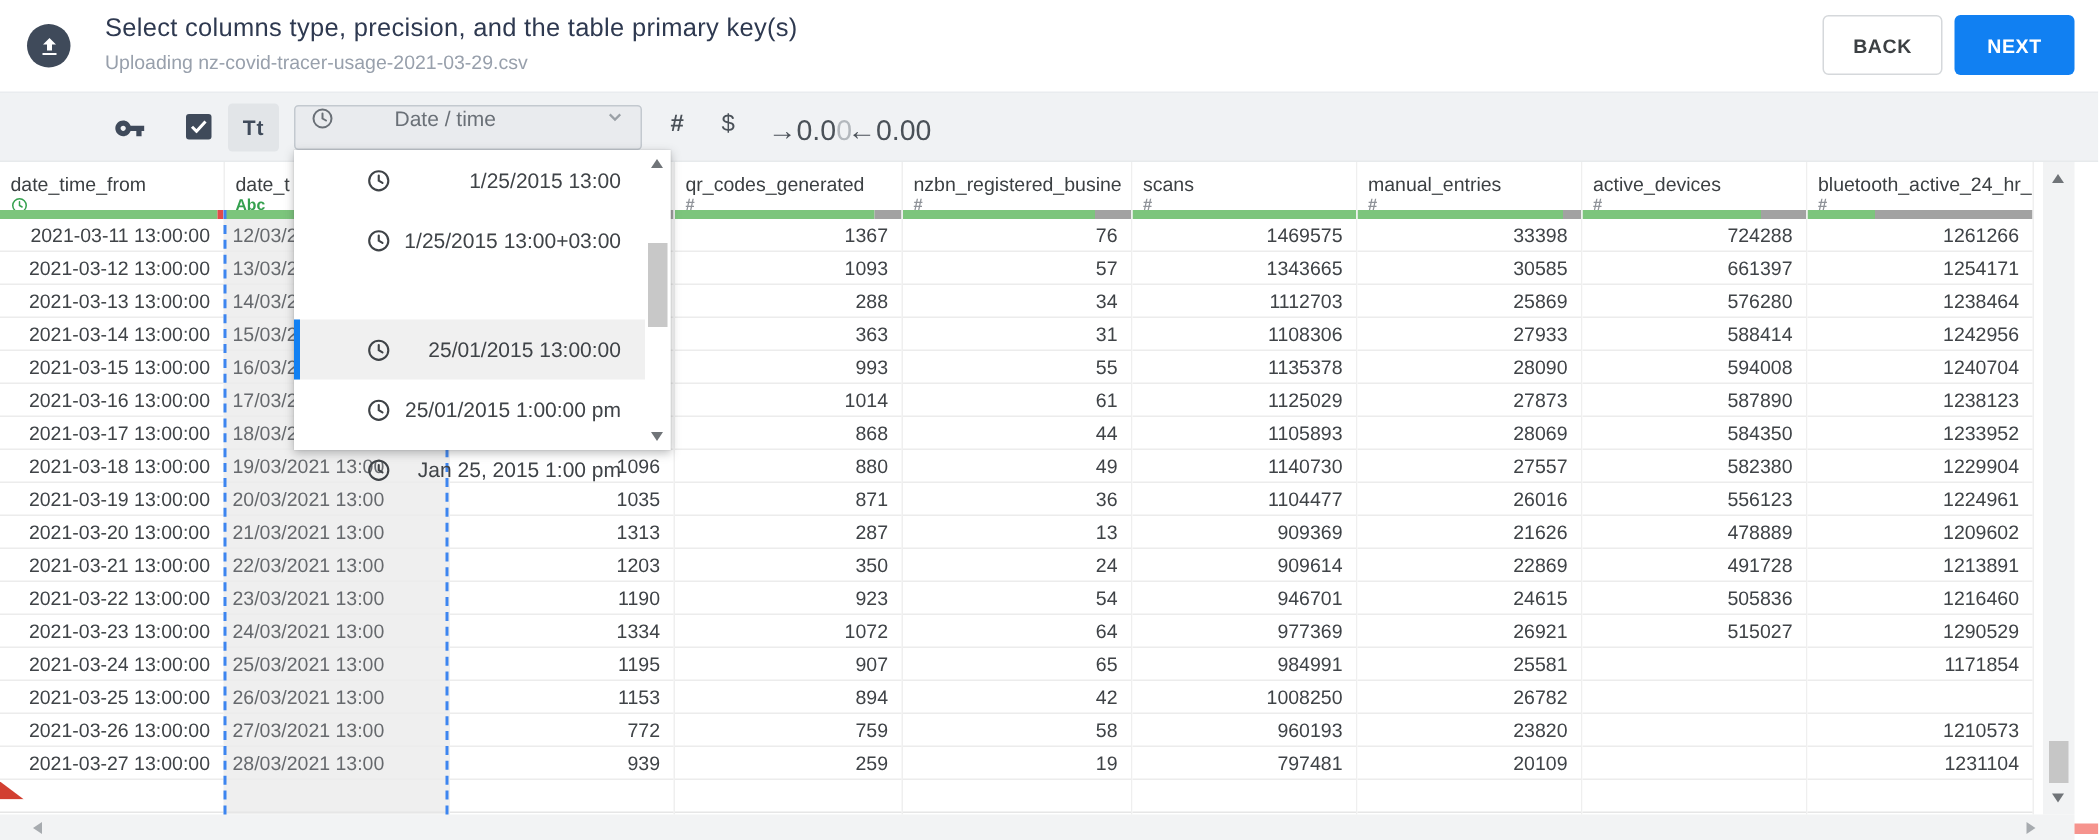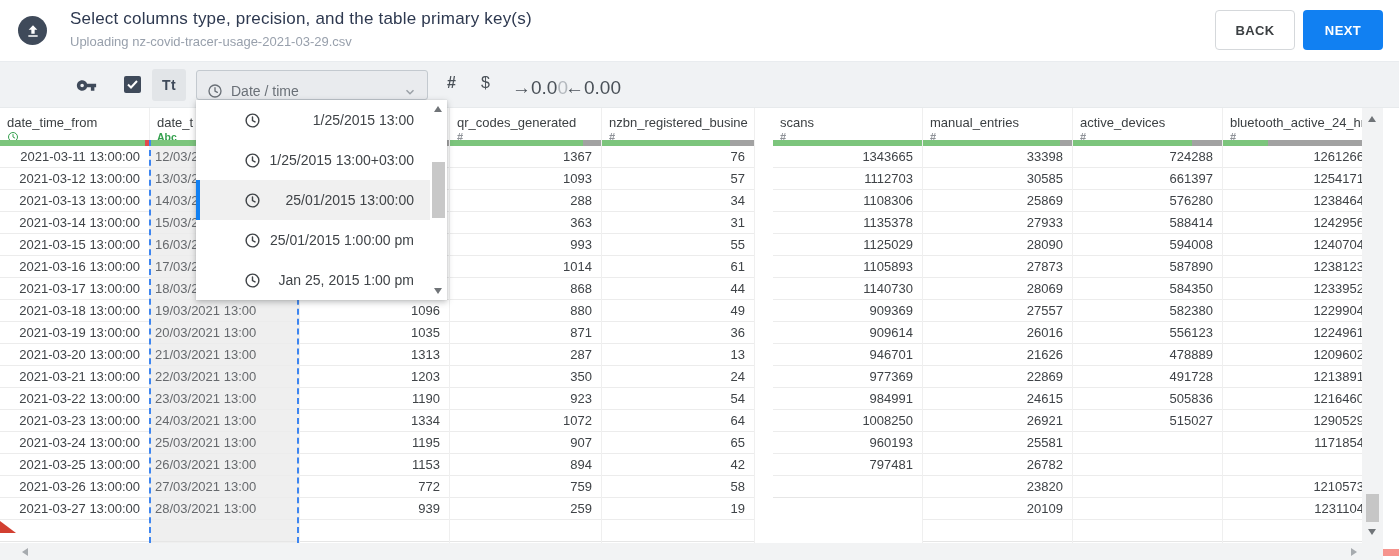--- a/index.html
+++ b/index.html
@@ -13,21 +13,21 @@
   .subtitle { position: absolute; left: 70px; top: 34px; font-size: 13px; color: #98a0ac; }
   .btn { position: absolute; top: 10px; height: 40px; width: 80px; border-radius: 4px; font-weight: 700; font-size: 13px; letter-spacing: .4px; display: flex; align-items: center; justify-content: center; cursor: pointer; font-family: inherit; }
   .btn-back { right: 104px; background: #fff; border: 1px solid #d5d8db; color: #3c4043; }
   .btn-next { right: 16px; background: #1180f2; border: none; color: #fff; }
 
   
   .toolbar { position: absolute; top: 62px; left: 0; right: 0; height: 46px; background: #f0f2f4; border-bottom: 1px solid #e7eaec; }
   .key-wrap { position: absolute; left: 76px; top: 13px; }
   .checkbox { position: absolute; left: 124px; top: 14px; width: 17px; height: 17px; background: #3f4a5a; border-radius: 2px; display: flex; align-items: center; justify-content: center; }
   .tt-btn { position: absolute; left: 152px; top: 7px; width: 34px; height: 32px; background: #e2e5e8; border-radius: 3px; color: #3f4a5a; display: flex; align-items: center; justify-content: center; font-weight: 700; font-size: 14px; letter-spacing: .5px; }
-  .type-select { position: absolute; left: 196px; top: 8px; width: 232px; height: 30px; background: #e9ebee; border: 1px solid #c3c9cf; border-radius: 3px; display: flex; align-items: flex-end; padding: 0 10px; color: #6a7077; font-size: 14px; cursor: pointer; }
+  .type-select { position: absolute; left: 196px; top: 8px; width: 232px; height: 30px; background: #e9ebee; border: 1px solid #c3c9cf; border-radius: 3px; display: flex; align-items: flex-start; padding: 0 10px; color: #6a7077; font-size: 14px; cursor: pointer; gap: 32px; }
   .type-select .lbl { margin-left: 8px; flex: 1; }
   .num-tool { position: absolute; top: 12px; color: #4a5158; font-size: 16px; font-weight: 700; cursor: pointer; }
   .tool-hash { left: 447px; }
   .tool-dollar { left: 481px; font-weight: 400; font-size: 16px; }
   .tool-dec { position: absolute; top: 15px; font-size: 19px; color: #4a5158; cursor: pointer; }
   .tool-dec-inc { left: 512px; }
   .tool-dec-dec { left: 565px; }
   .faded { color: #b3b8bd; }
 
   
@@ -49,21 +49,21 @@
   .sel-line { position: absolute; top: 140px; height: 403px; width: 0; border-left: 2px dashed #3d85f0; z-index: 3; }
   .sel-line.l { left: 149px; }
   .sel-line.r { left: 297px; }
   .red-flag { position: absolute; left: 0; top: 521px; width: 16px; height: 12px; background: #d23f31; clip-path: polygon(0 0, 100% 100%, 0 100%); }
 
   
   .menu { position: absolute; left: 196px; top: 100px; width: 251px; height: 200px; background: #fff; box-shadow: 0 2px 6px rgba(60,64,67,.35), 0 0 1px rgba(60,64,67,.2); z-index: 10; display: flex; }
   .menu-items { flex: 1; }
   .menu-item { height: 40px; display: flex; align-items: center; padding-left: 48px; position: relative; cursor: pointer; }
   .menu-item .lbl { flex: 1; text-align: right; padding-right: 16px; font-size: 14px; color: #3f4347; white-space: nowrap; }
-  .menu-item.selected { background: #f0f0f0; }
+  .menu-item.selected { background: #f0f0f0; margin-top: 33px; }
   .menu-item.selected::before { content: ""; position: absolute; left: 0; top: 0; bottom: 0; width: 4px; background: #1180f2; }
   .menu-scroll { width: 17px; position: relative; background: #fff; }
   .menu-thumb { position: absolute; left: 2px; width: 13px; top: 62px; height: 56px; background: #c8c8c8; }
 
   
   .v-scroll { position: absolute; left: 1362px; top: 108px; width: 21px; height: 435px; background: #f2f3f4; }
   .v-thumb { position: absolute; left: 4px; width: 13px; top: 386px; height: 28px; background: #c6c6c6; }
   .h-scroll { position: absolute; left: 0; top: 543px; width: 1383px; height: 17px; background: #f2f3f4; }
   .red-corner { position: absolute; left: 1383px; top: 549px; width: 16px; height: 7px; background: #f6948e; }
 
@@ -264,36 +264,38 @@
           <div class="cell right">24</div>
           <div class="cell right">54</div>
           <div class="cell right">64</div>
           <div class="cell right">65</div>
           <div class="cell right">42</div>
           <div class="cell right">58</div>
           <div class="cell right">19</div>
           <div class="filler"></div>
         </div>
       </div>
-      <div class="col" style="width: 150px; margin-left: 18px;">
+      <div class="col" style="width: 150px;">
         <div class="col-head">
           <div class="col-name">scans</div>
           <div class="col-type type-num">#</div>
         </div>
         <div class="bar">
           <span style="width: 100%; background: rgb(124, 197, 124);"></span>
         </div>
         <div class="col-body">
+          <div class="cell right">1469575</div>
           <div class="cell right">1343665</div>
           <div class="cell right">1112703</div>
           <div class="cell right">1108306</div>
           <div class="cell right">1135378</div>
           <div class="cell right">1125029</div>
           <div class="cell right">1105893</div>
           <div class="cell right">1140730</div>
+          <div class="cell right">1104477</div>
           <div class="cell right">909369</div>
           <div class="cell right">909614</div>
           <div class="cell right">946701</div>
           <div class="cell right">977369</div>
           <div class="cell right">984991</div>
           <div class="cell right">1008250</div>
           <div class="cell right">960193</div>
           <div class="cell right">797481</div>
           <div class="filler"></div>
         </div>

